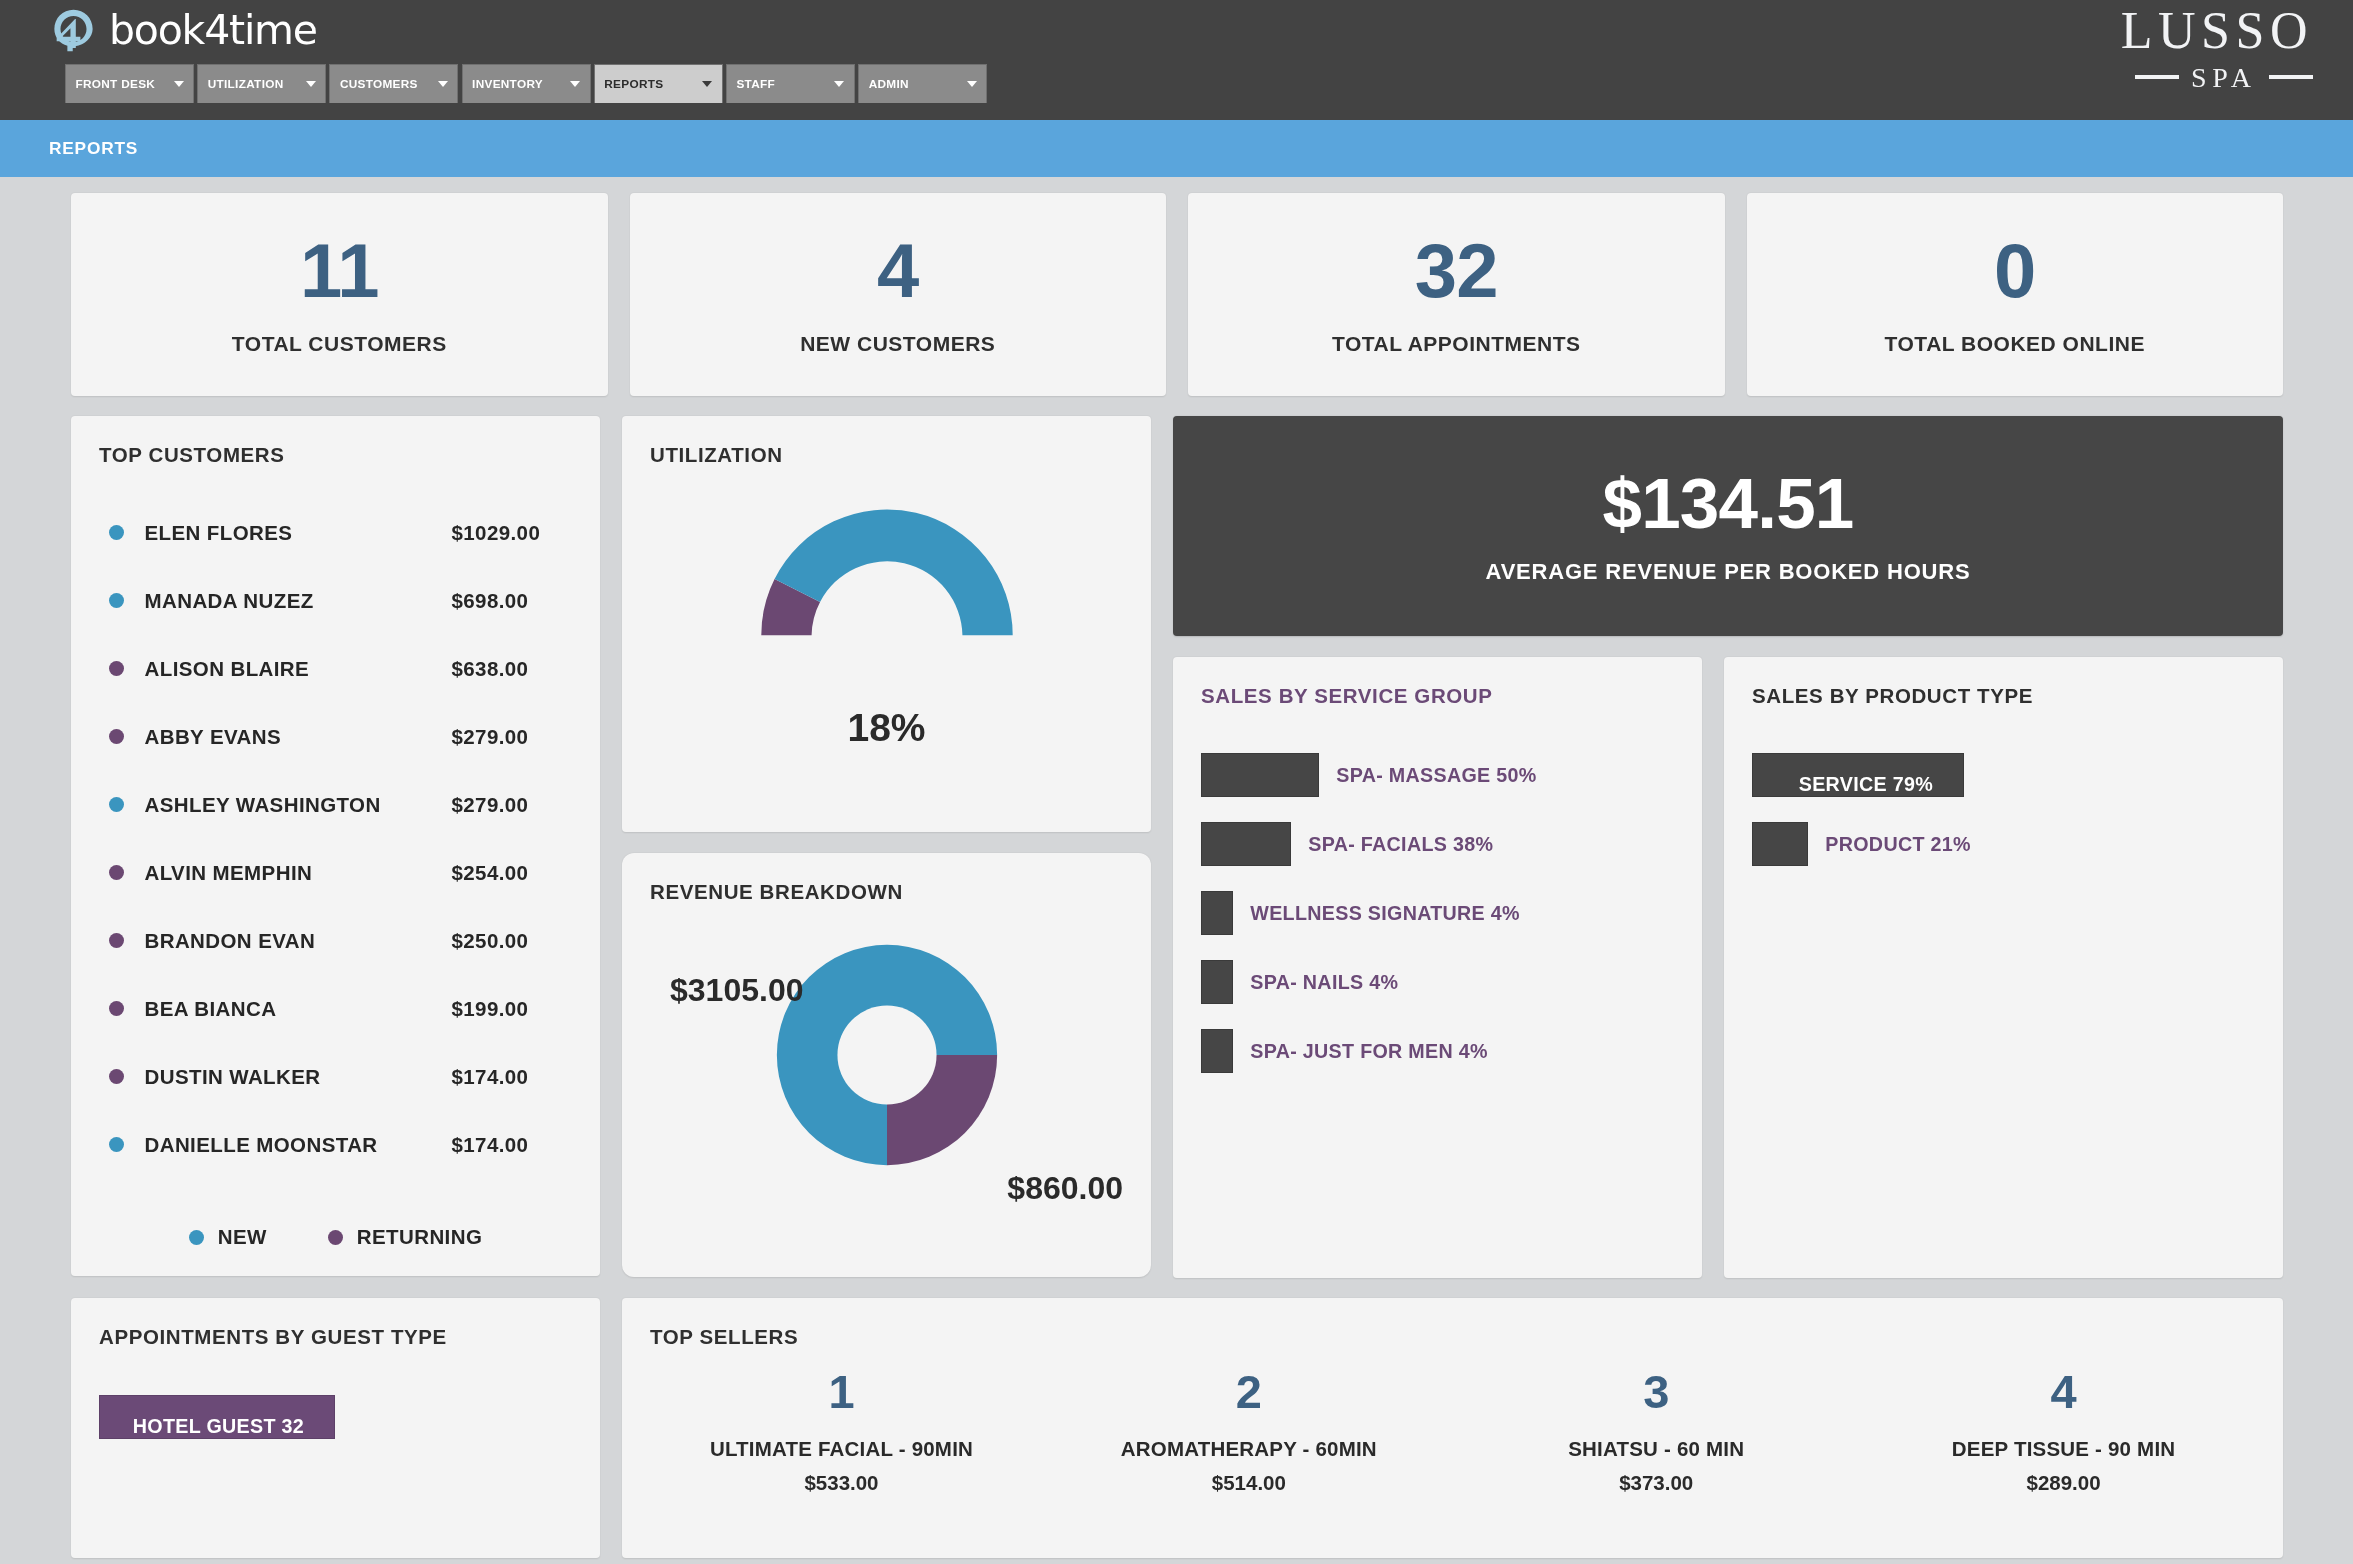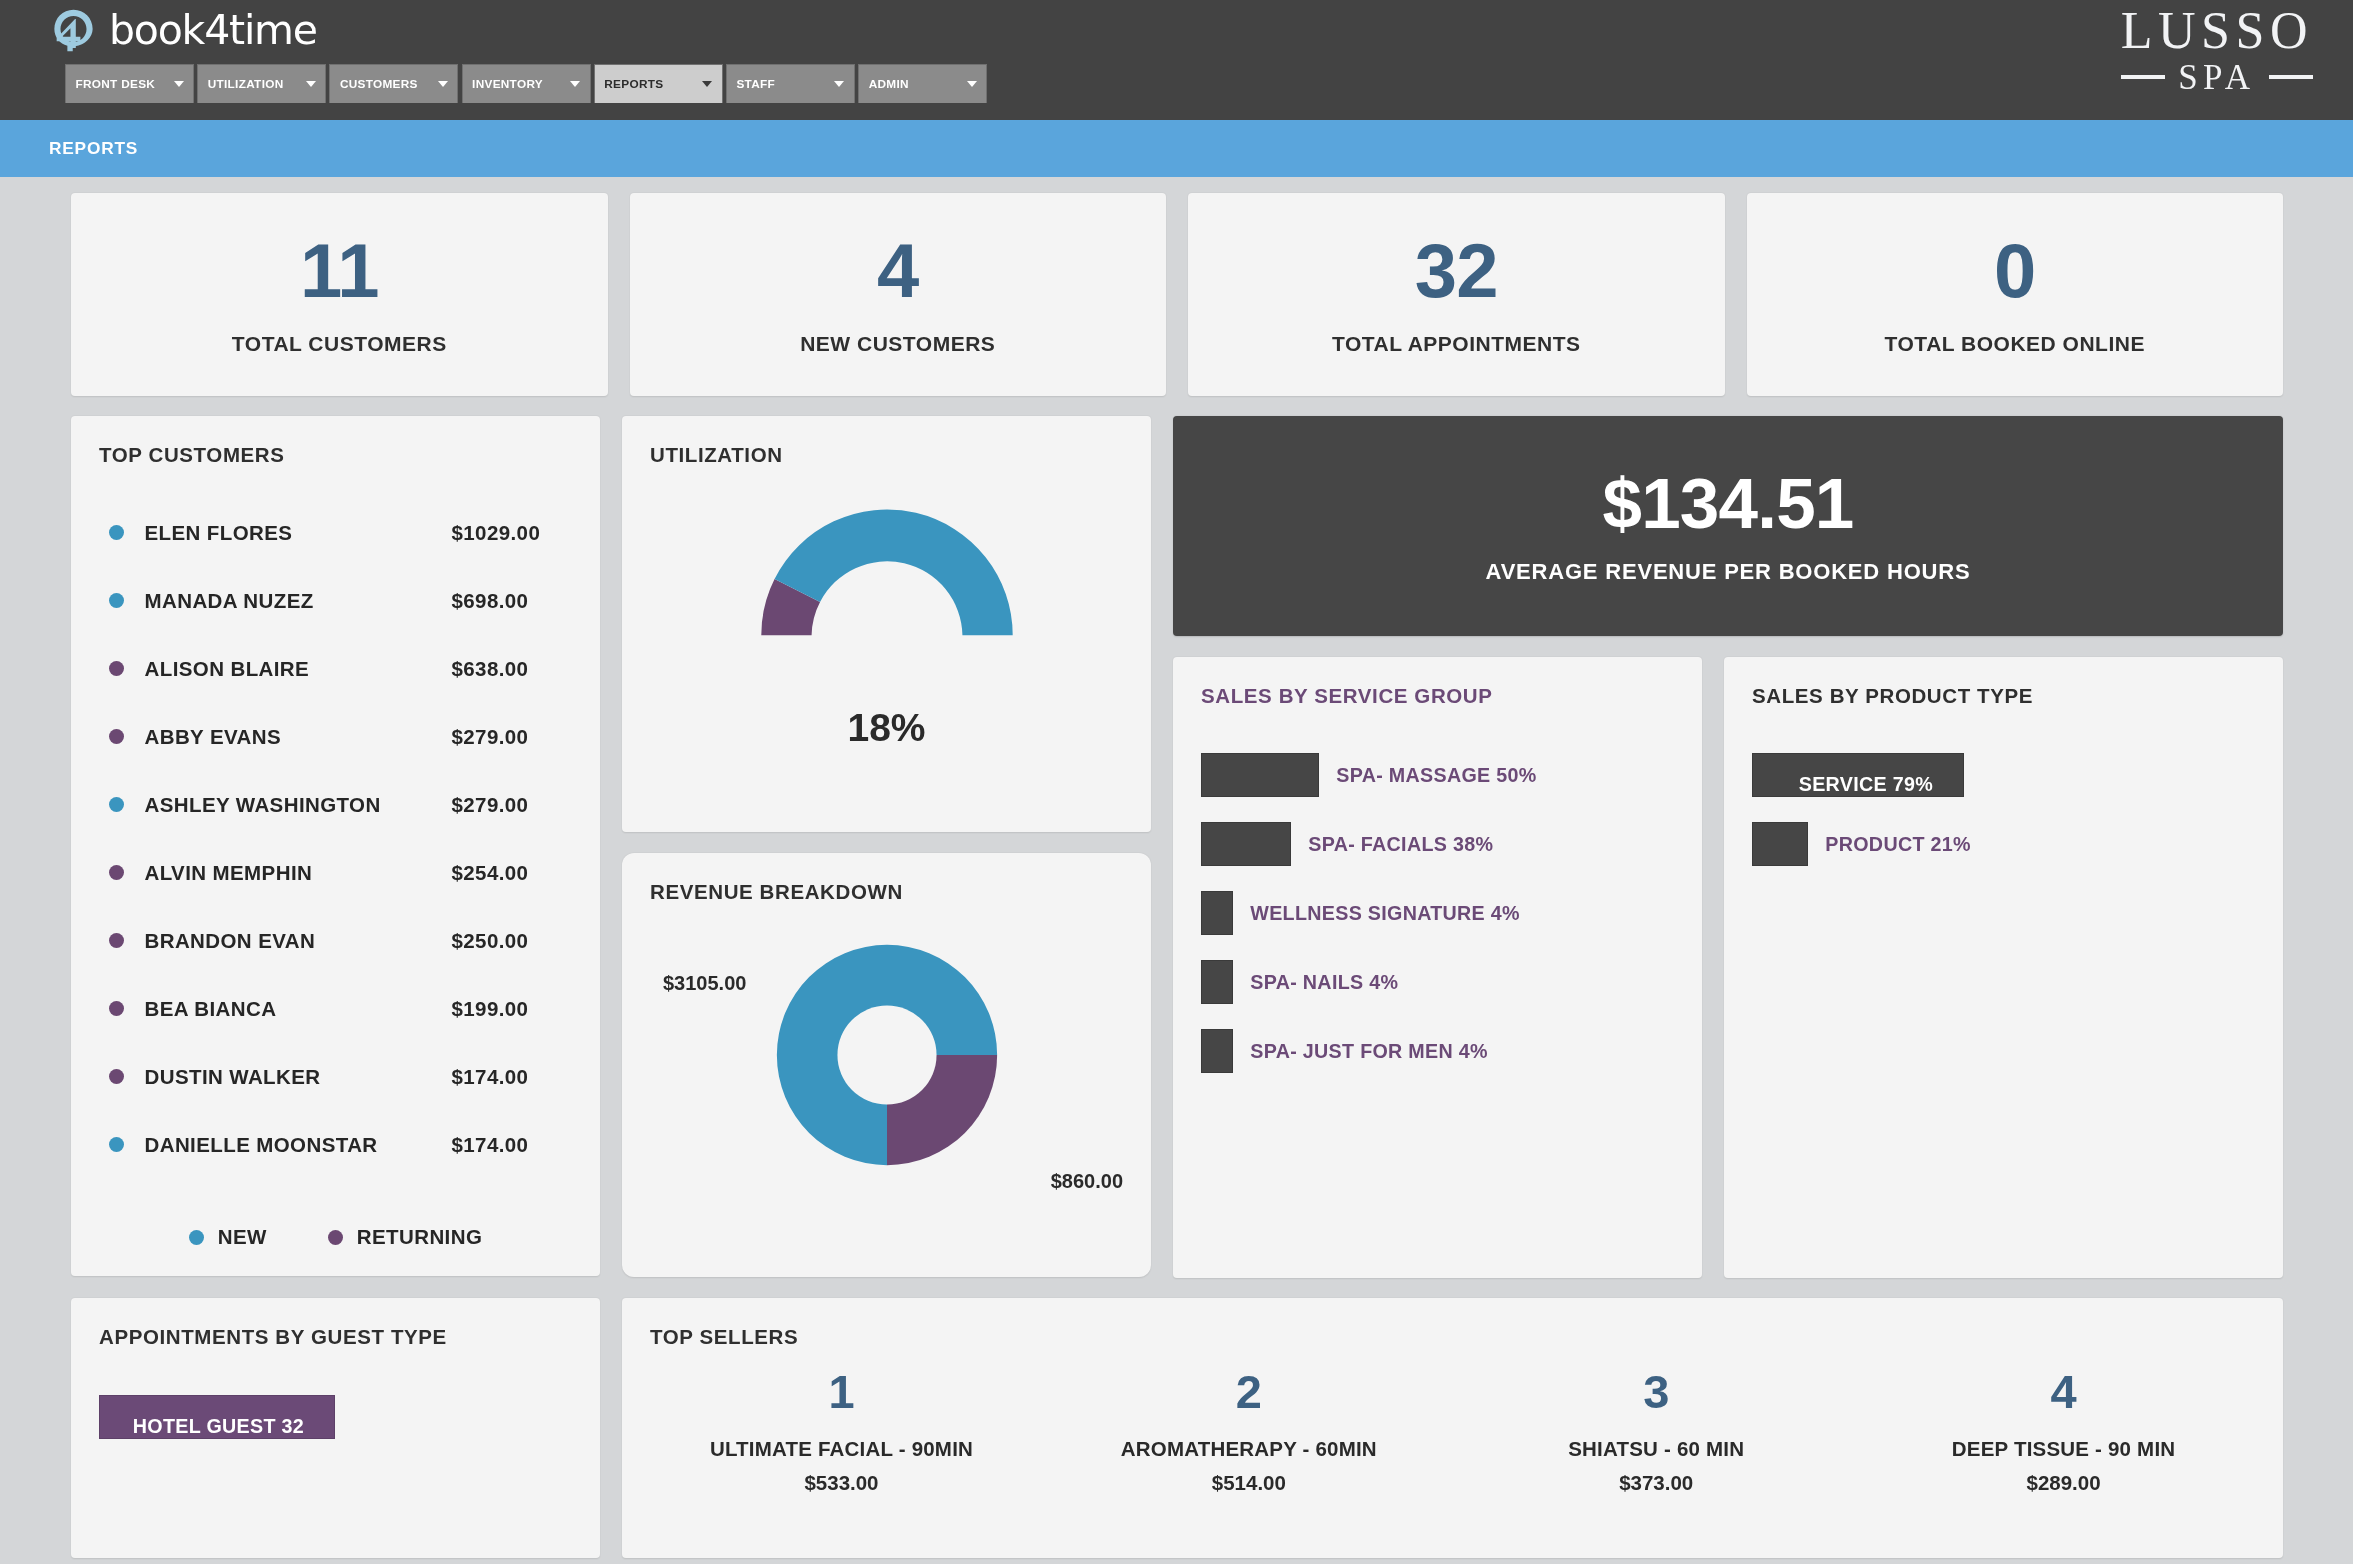--- a/index.html
+++ b/index.html
@@ -34,22 +34,22 @@
     position: absolute;
     right: 41px; top: 4.7px;
     text-align: center;
     color: #f2f3f5;
     font-family: "Liberation Serif", serif;
   }
   .spa-logo .l1 {
     font-size: 52px; letter-spacing: 5.5px; line-height: 52px;
   }
   .spa-logo .l2 {
-    font-size: 35px; letter-spacing: 5.5px; line-height: 41px;
-    display: flex; align-items: center; justify-content: space-between; gap: 12.6px;
+    font-size: 28px; letter-spacing: 5.5px; line-height: 41px;
+    display: flex; align-items: center; justify-content: flex-end; gap: 12.6px;
   }
   .spa-logo .dash { display:inline-block; width:44px; height:3.9px; background:#f2f3f5; }
 
   .navrow {
     position: absolute;
     left: 65px; bottom: 17px;
     display: flex; gap: 3.2px;
   }
   .navtab {
     width: 129px; height: 39px;
@@ -164,21 +164,21 @@
     text-align: center;
     font-size: 39px; font-weight: bold; color: #2a2a2a;
   }
 
   
   .rev { height: 424px; margin-top: 20.5px; position: relative; border-radius: 12px; }
   .donut-area { position: relative; height: 339px; }
   .donut-svg { position: absolute; left: 50%; top: 33px; transform: translateX(-50%); }
   .rev-lab {
     position: absolute;
-    font-size: 20px; font-weight: bold; color: #2a2a2a;
+    font-size: 32px; font-weight: bold; color: #2a2a2a; margin-left: 7px;
   }
   .rev-lab.a { left: 41px; top: 68px; }
   .rev-lab.b { right: 28px; top: 266px; }
 
   
   .avgcard {
     height: 220px; background: #464646; border-radius: 3.9px;
     display: flex; flex-direction: column;
     align-items: center; justify-content: center;
     box-shadow: 0 0.8px 1.6px rgba(0,0,0,0.14);

